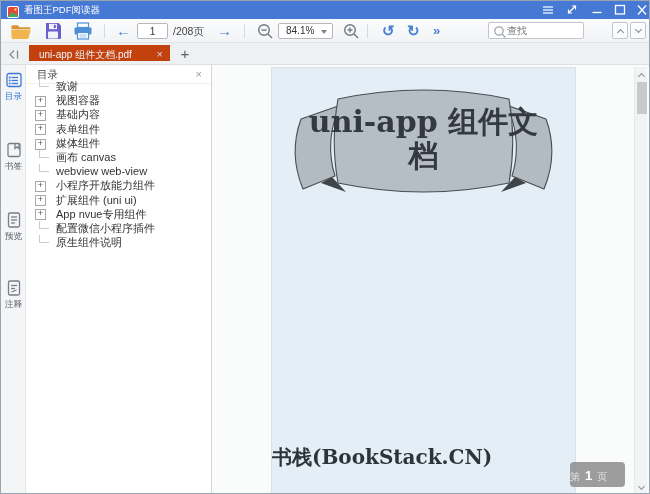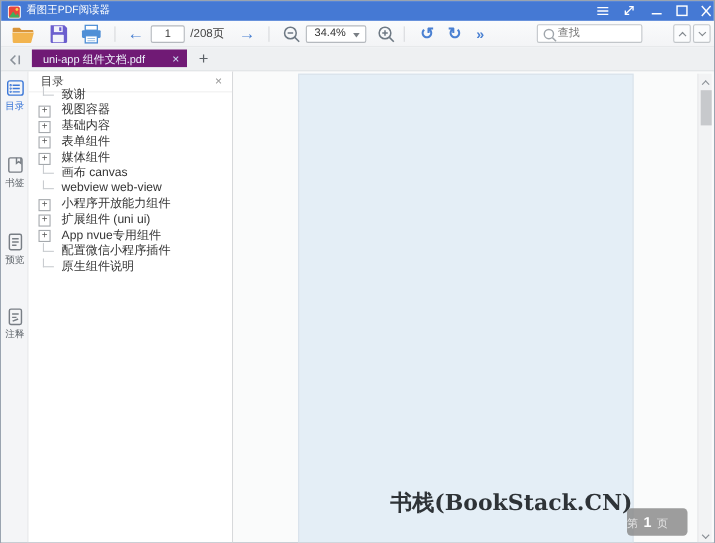--- a/index.html
+++ b/index.html
@@ -44,21 +44,21 @@
   .chev { position:absolute; left:5px; width:5px; height:5px;
           border-right:1.4px solid #81878d; border-bottom:1.4px solid #81878d; }
   .chev.up { top:7px; transform:rotate(-135deg); }
   .chev.dn { top:4px; transform:rotate(45deg); }
 
   
   .tabbar { position:absolute; left:0; top:42px; width:100%; height:22px; background:#eef0f2;
             border-bottom:1px solid #dddfe2; }
   .collapse-btn { position:absolute; left:5px; top:4px; width:15px; height:15px; }
   .tab-active { position:absolute; left:28px; top:2px; width:141px; height:16px;
-                background:#701a75; }
+                background:#c2410c; }
   .tab-active .tab-label { position:absolute; left:10px; top:0; height:20px; line-height:20px;
                            color:#eef3fc; font-size:10px; white-space:nowrap; }
   .tab-close { position:absolute; right:7px; top:0; height:20px; line-height:19px;
                color:#cdd9f2; font-size:11px; }
   .newtab-btn { position:absolute; left:174px; top:0; width:20px; height:22px; line-height:21px;
                 text-align:center; color:#5b6167; font-size:15px; }
 
   
   .main { position:absolute; left:0; top:64px; width:100%; height:430px; }
 
@@ -91,21 +91,21 @@
                  border-bottom:1px solid #c9ccd0; }
 
   
   .content { position:absolute; left:211px; top:0; right:0; height:100%; background:#fafbfb; }
   .pdf-page { position:absolute; left:59px; top:2px; width:305px; height:428px;
               background:#e4eef6; border:1px solid #d9e2ea; }
   .banner { position:absolute; left:13px; top:9px; width:277px; height:132px; }
   .banner-text { position:absolute; left:0; top:28px; width:100%; text-align:center;
                  font-family:"DejaVu Serif","Liberation Serif",serif; font-weight:bold;
                  font-size:30px; line-height:34px; color:#33393e; }
-  .page-footer { position:absolute; left:0; top:376px; width:100%; text-align:right;
+  .page-footer { position:absolute; left:0; top:376px; width:100%; text-align:left;
                  font-family:"DejaVu Serif","Liberation Serif",serif; font-weight:bold;
                  font-size:20px; color:#2e3337; }
 
   
   .page-badge { position:absolute; right:24px; bottom:8px; width:55px; height:25px;
                 background:rgba(140,140,140,.85); border-radius:4px; text-align:left;
                 line-height:25px; white-space:nowrap; }
   .page-badge .bsmall { font-size:10px; color:#e3e3e3; }
   .page-badge .bnum { font-size:13px; font-weight:bold; color:#ffffff; margin:0 5px; }
 
@@ -206,21 +206,21 @@
     <span class="tsep" style="left:243px"></span>
 
     <span class="tb" style="left:256px">
       <svg width="17" height="17" viewBox="0 0 17 17" fill="none" stroke="#6e7984" stroke-width="1.4">
         <circle cx="7" cy="7" r="5.3"></circle>
           <line x1="11" y1="11" x2="15" y2="15"></line>
         <line x1="4.5" y1="7" x2="9.5" y2="7"></line>
       </svg>
     </span>
     <span class="zoom-box">
-      <span class="zval">34.4%</span>
+      <span class="zval">84.1%</span>
       <span class="caret-down"></span>
     </span>
     <span class="tb" style="left:342px">
       <svg width="17" height="17" viewBox="0 0 17 17" fill="none" stroke="#6e7984" stroke-width="1.4">
         <circle cx="7" cy="7" r="5.3"></circle>
           <line x1="11" y1="11" x2="15" y2="15"></line>
         <line x1="4.5" y1="7" x2="9.5" y2="7"></line>
           <line x1="7" y1="4.5" x2="7" y2="9.5"></line>
       </svg>
     </span>
@@ -318,20 +318,35 @@
         <li class="expandable">小程序开放能力组件</li>
         <li class="expandable">扩展组件 (uni ui)</li>
         <li class="expandable">App nvue专用组件</li>
         <li class="leaf">配置微信小程序插件</li>
         <li class="leaf">原生组件说明</li>
       </ul>
     </div>
 
     <div class="content">
       <div class="pdf-page">
+        <div class="banner">
+          <svg width="277" height="132" viewBox="0 0 277 132">
+            <g stroke="#474d53" stroke-width="1.1" fill="#b2bbc1" stroke-linejoin="round">
+              <path d="M56 28 L16 42 C8 64 8 88 18 112 L50 99 C43 77 44 50 56 28 Z"></path>
+              <path d="M221 28 L261 42 C269 64 269 88 259 112 L227 99 C234 77 233 50 221 28 Z"></path>
+            </g>
+            <path d="M47 100 L61 115 L36 106 Z" fill="#3f4549"></path>
+            <path d="M230 100 L216 115 L241 106 Z" fill="#3f4549"></path>
+            <path d="M53 22 Q138.5 4 224 22 C229 50 229 78 224 106 Q138.5 124 53 106 C48 78 48 50 53 22 Z" fill="#b5bec4" stroke="#474d53" stroke-width="1.1" stroke-linejoin="round"></path>
+          </svg>
+          <div class="banner-text">
+            <div>uni-app 组件文</div>
+            <div>档</div>
+          </div>
+        </div>
         <div class="page-footer">书栈(BookStack.CN)</div>
       </div>
 
       <div class="page-badge">
         <span class="bsmall">第</span><span class="bnum">1</span><span class="bsmall">页</span>
       </div>
 
       <div class="scrollbar">
         <span class="sb-arrow up">
           <span class="chev up"></span>

